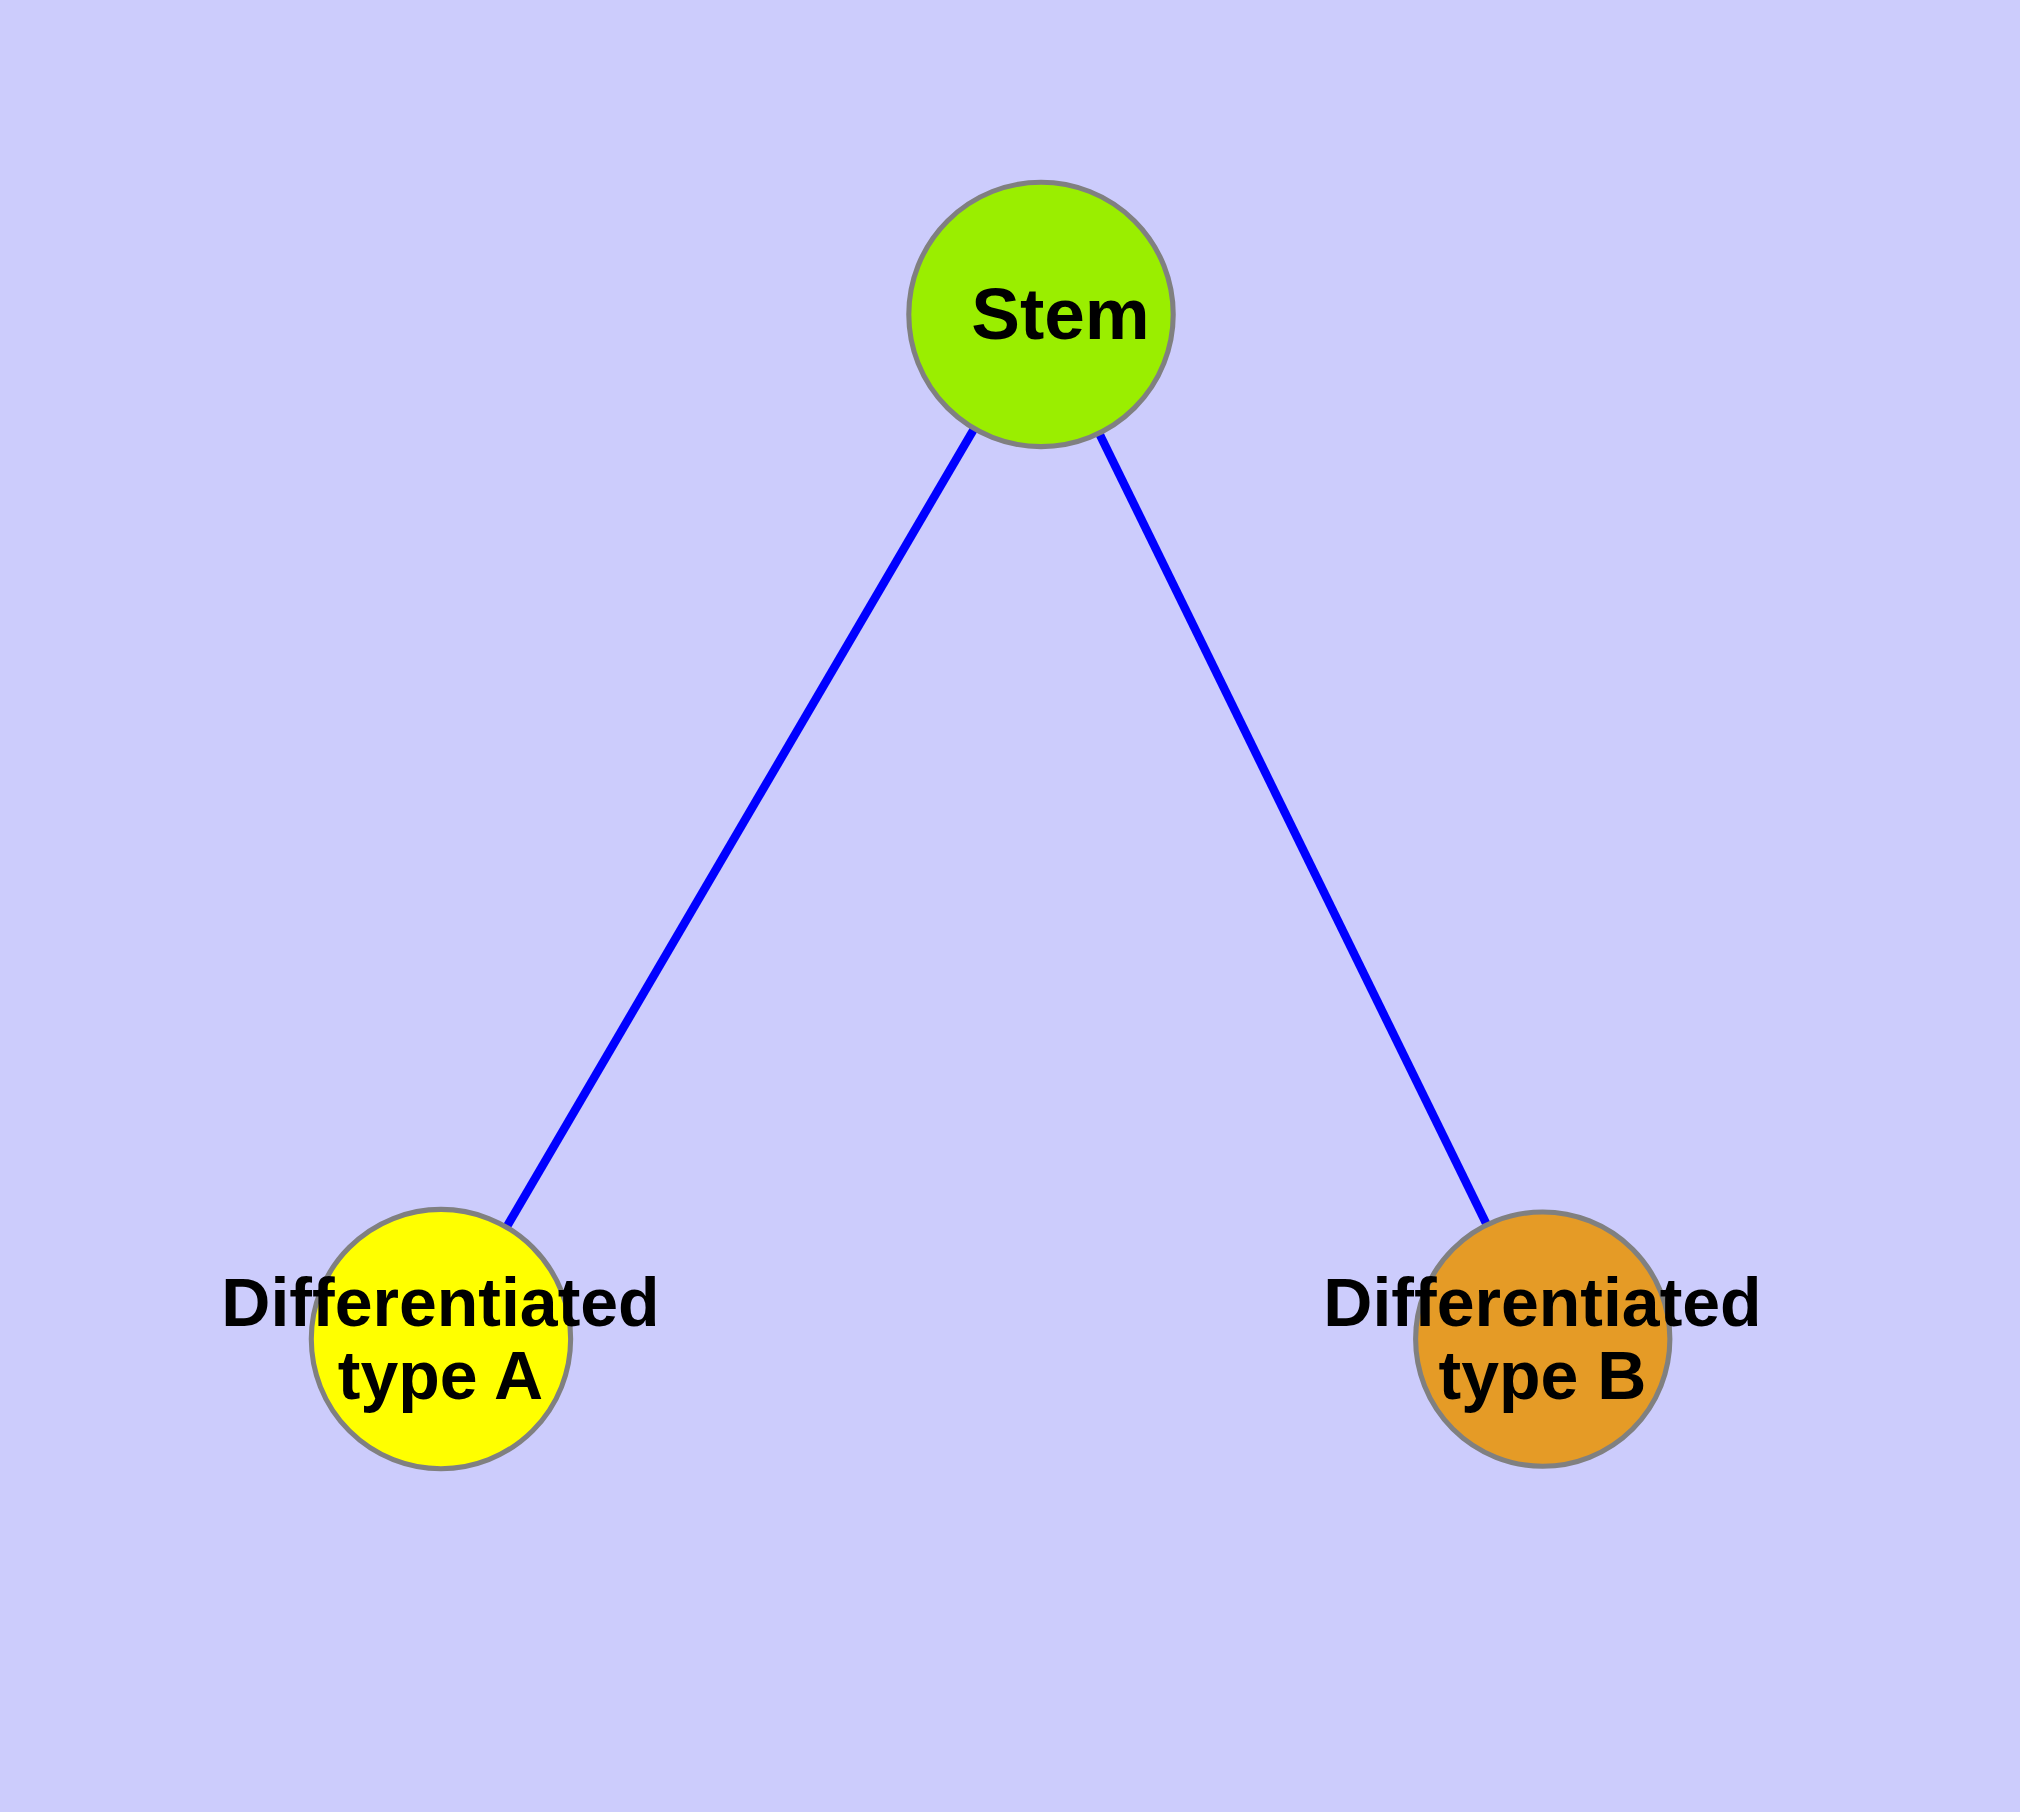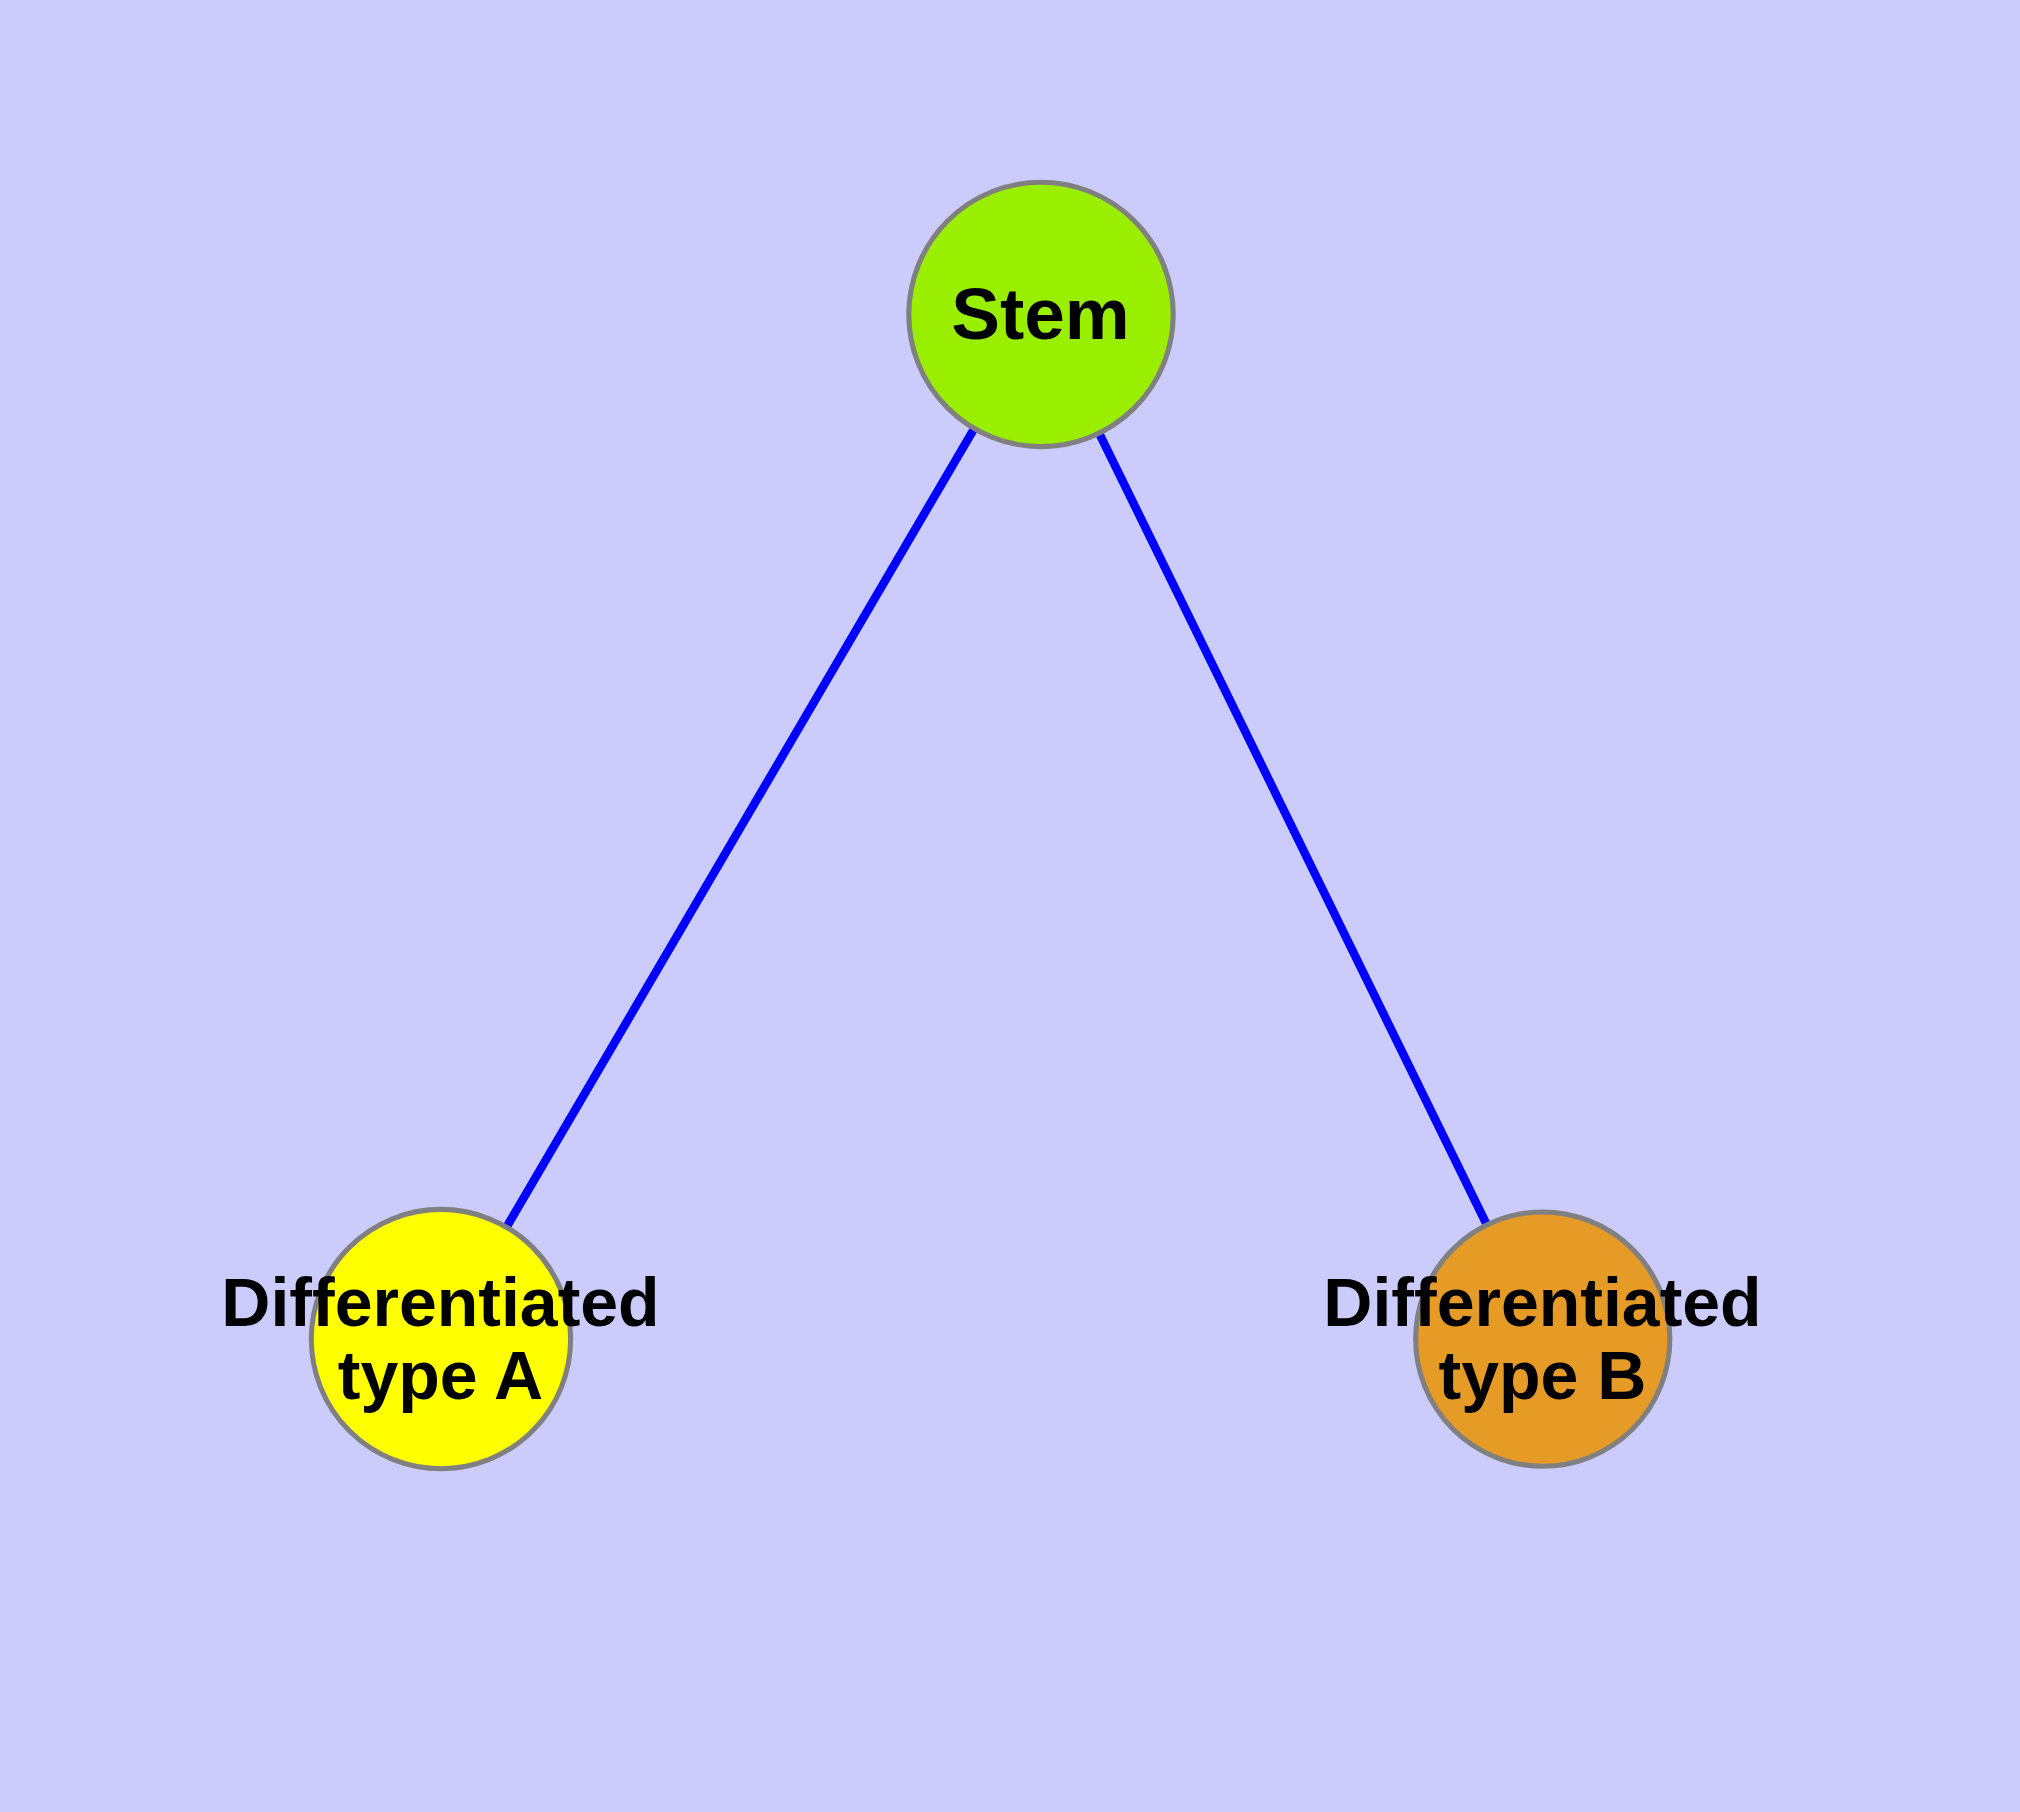--- a/index.html
+++ b/index.html
@@ -54,20 +54,20 @@
       <line id="edge-0" x1="1156.2424608750762" y1="493.53511977688277" x2="595.2948826029132" y2="1451.424416572144" stroke="#0000ff" stroke-width="10" stroke-linecap="butt"></line>
       <line id="edge-1" x1="1290.4472874610037" y1="498.53170699384043" x2="1755.793634018968" y2="1448.8758505556289" stroke="#0000ff" stroke-width="10" stroke-linecap="butt"></line>
     </g>
     <g>
       <circle id="node-0" cx="1228" cy="371" r="156" fill="#9aee00" stroke="#808080" stroke-width="6"></circle>
       <circle id="node-1" cx="520" cy="1580" r="153" fill="#ffff00" stroke="#808080" stroke-width="6"></circle>
       <circle id="node-2" cx="1820" cy="1580" r="150" fill="#e59b26" stroke="#808080" stroke-width="6"></circle>
     </g>
   </svg>
 
-  <div class="node-label single" id="label-0" style="left: 532px; top: 275px; width: 1017px; text-align: center;">Stem</div>
+  <div class="node-label single" id="label-0" style="left: 552px; top: 275px; width: 1017px; text-align: center;">Stem</div>
   <div class="node-label double" id="label-1" style="left: -68px; top: 1266px; width: 1017px;">Differentiated
 type A</div>
   <div class="node-label double" id="label-2" style="left: 1034px; top: 1266px; width: 1017px;">Differentiated
 type B</div>
 
 </div>
 
 
 </body></html>

